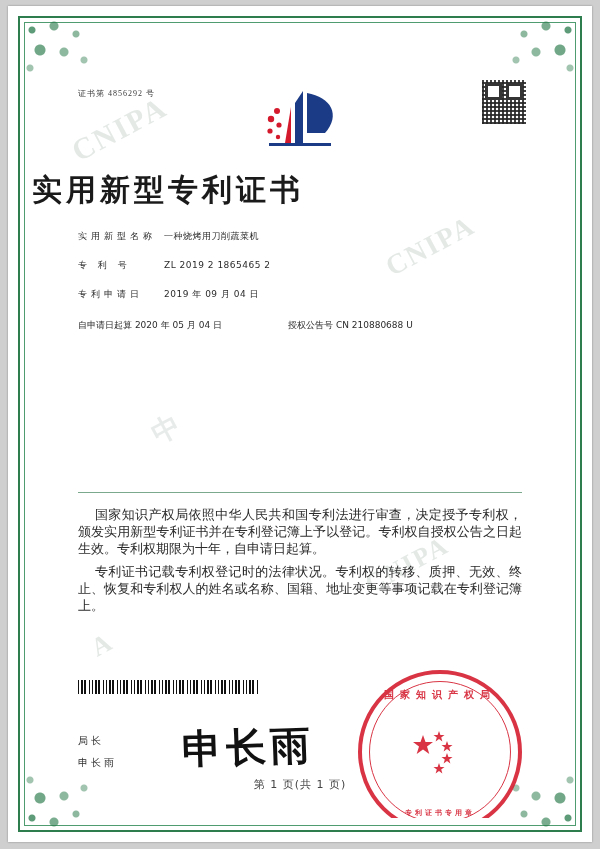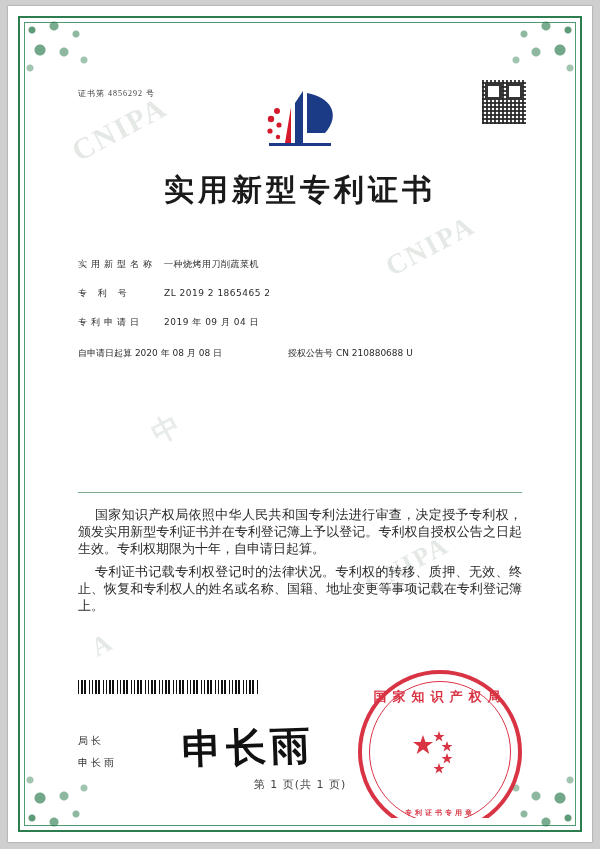--- a/index.html
+++ b/index.html
@@ -83,30 +83,30 @@
     content:"";position:absolute;right:3px;top:3px;width:11px;height:11px;
     border:3px solid #111;background:#fff;
   }
 
   
   .logo{position:absolute;left:50%;top:55px;transform:translateX(-50%);width:110px;height:72px;}
   .logo svg{display:block;}
 
   .title{
     position:absolute;left:0;right:0;top:140px;
-    text-align:center;
+    text-align:left;
     font-family:"DejaVu Serif", serif;
     font-weight:bold;
     font-size:30px;
     letter-spacing:4px;
     color:#1a1a1a;
   }
 
   .fields{
-    position:absolute;left:46px;right:46px;top:228px;
+    position:absolute;left:46px;right:46px;top:200px;
   }
   .field{
     display:flex;
     align-items:baseline;
     margin-bottom:16px;
     font-family:"DejaVu Sans", sans-serif;
     font-size:9px;
     color:#2b2b2b;
   }
   .field .lab{
@@ -179,21 +179,21 @@
     position:absolute;left:7px;top:7px;right:7px;bottom:7px;
     border:1px solid #d3192b;border-radius:50%;
   }
   .seal .emblem{
     position:absolute;left:50%;top:50%;transform:translate(-50%,-50%);
     width:74px;height:50px;
   }
   .seal .txt-top, .seal .txt-bot{
     position:absolute;left:0;right:0;text-align:center;
     color:#d3192b;font-family:"DejaVu Serif", serif;
-    font-size:13px;letter-spacing:6px;font-weight:bold;
+    font-size:10px;letter-spacing:6px;font-weight:bold;
   }
   .seal .txt-top{top:14px;}
   .seal .txt-bot{bottom:12px;font-size:7px;letter-spacing:3px;}
 
   .footer{
     position:absolute;left:0;right:0;bottom:26px;
     text-align:center;
     font-family:"DejaVu Sans", sans-serif;
     font-size:11px;color:#444;letter-spacing:1px;
   }
@@ -247,21 +247,21 @@
         <span class="val">ZL 2019 2 1865465 2</span>
       </div>
       <div class="field">
         <span class="lab">专利申请日</span>
         <span class="val">2019 年 09 月 04 日</span>
       </div>
 
       <div class="dateline">
         <div class="l1">
           <span>自申请日起算</span>
-          <span>2020 年 08 月 08 日</span>
+          <span>2020 年 05 月 04 日</span>
         </div>
         <div class="l2">
           <span>授权公告号</span>
           <span>CN 210880688 U</span>
         </div>
       </div>
     </div>
 
     <div class="rule"></div>
 

